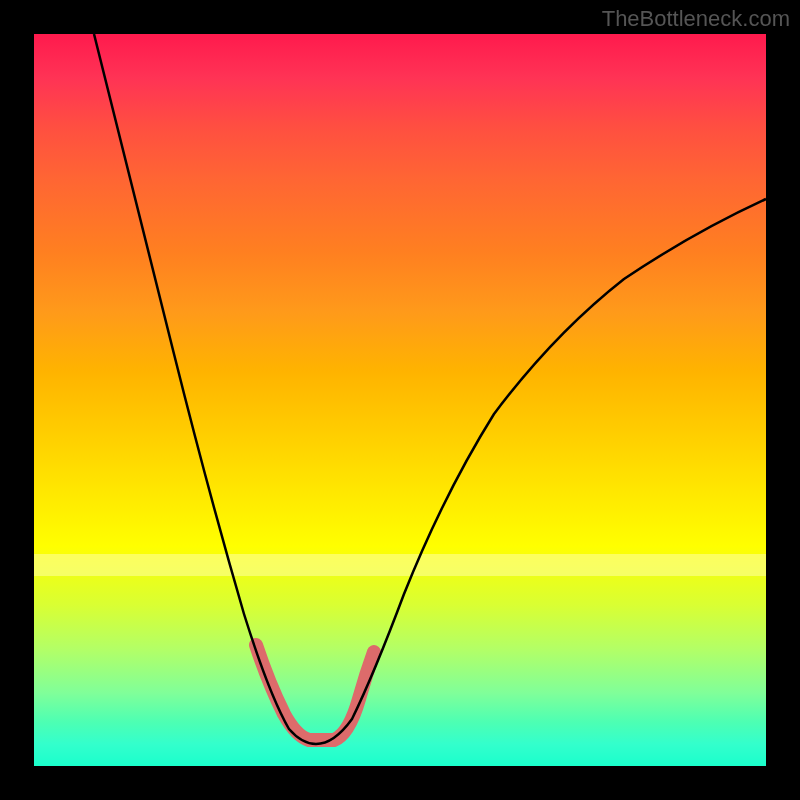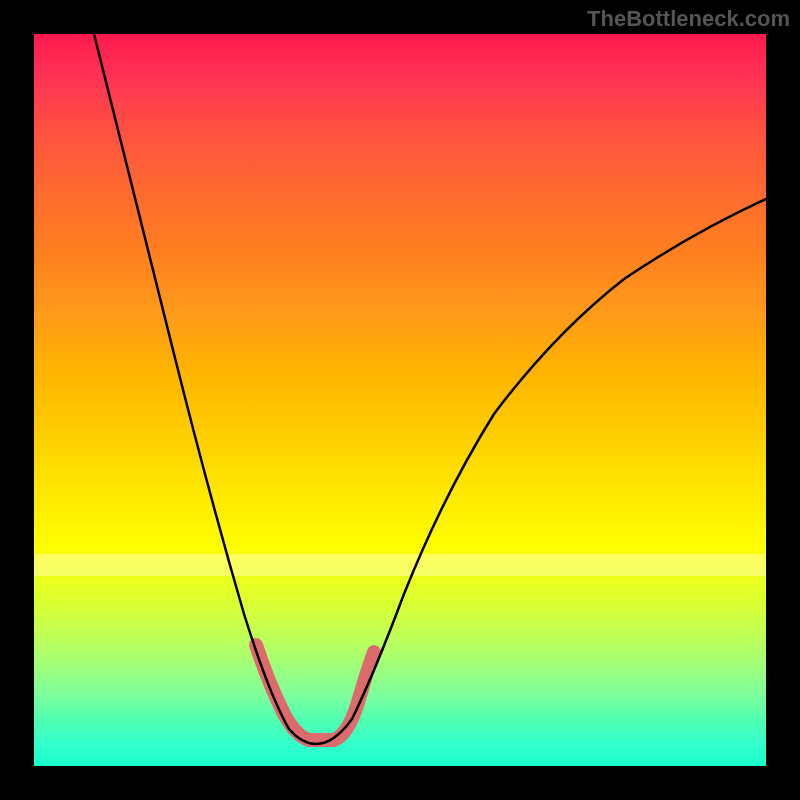--- a/index.html
+++ b/index.html
@@ -46,21 +46,21 @@
       top: 71%;
       height: 3%;
       background: rgba(255, 255, 180, 0.5);
     }
     .watermark {
       position: absolute;
       top: 6px;
       right: 10px;
       font-family: Arial, sans-serif;
       font-size: 22px;
-      font-weight: 700;
+      font-weight: 400;
       color: #555;
       z-index: 10;
     }
     .curve-svg {
       position: absolute;
       top: 34px;
       left: 34px;
       width: 732px;
       height: 732px;
       z-index: 5;

